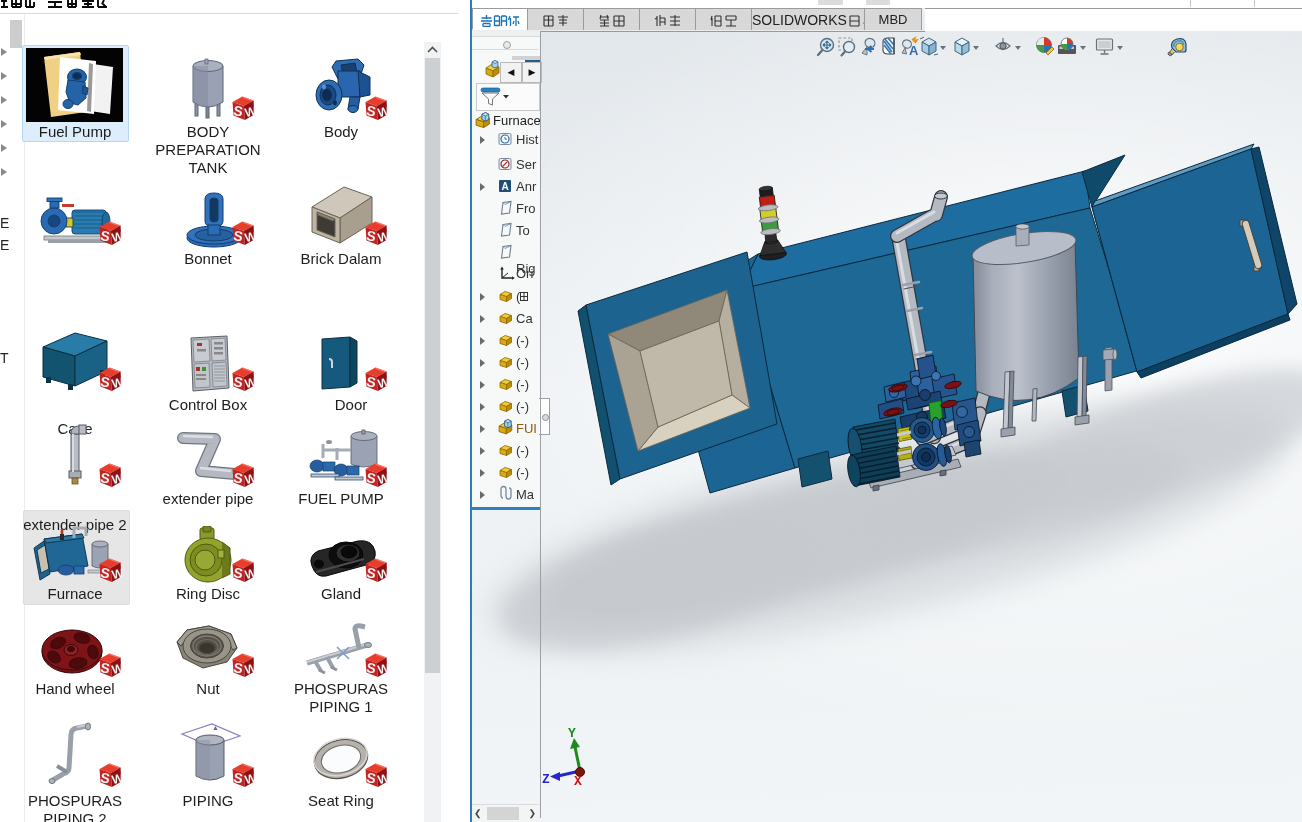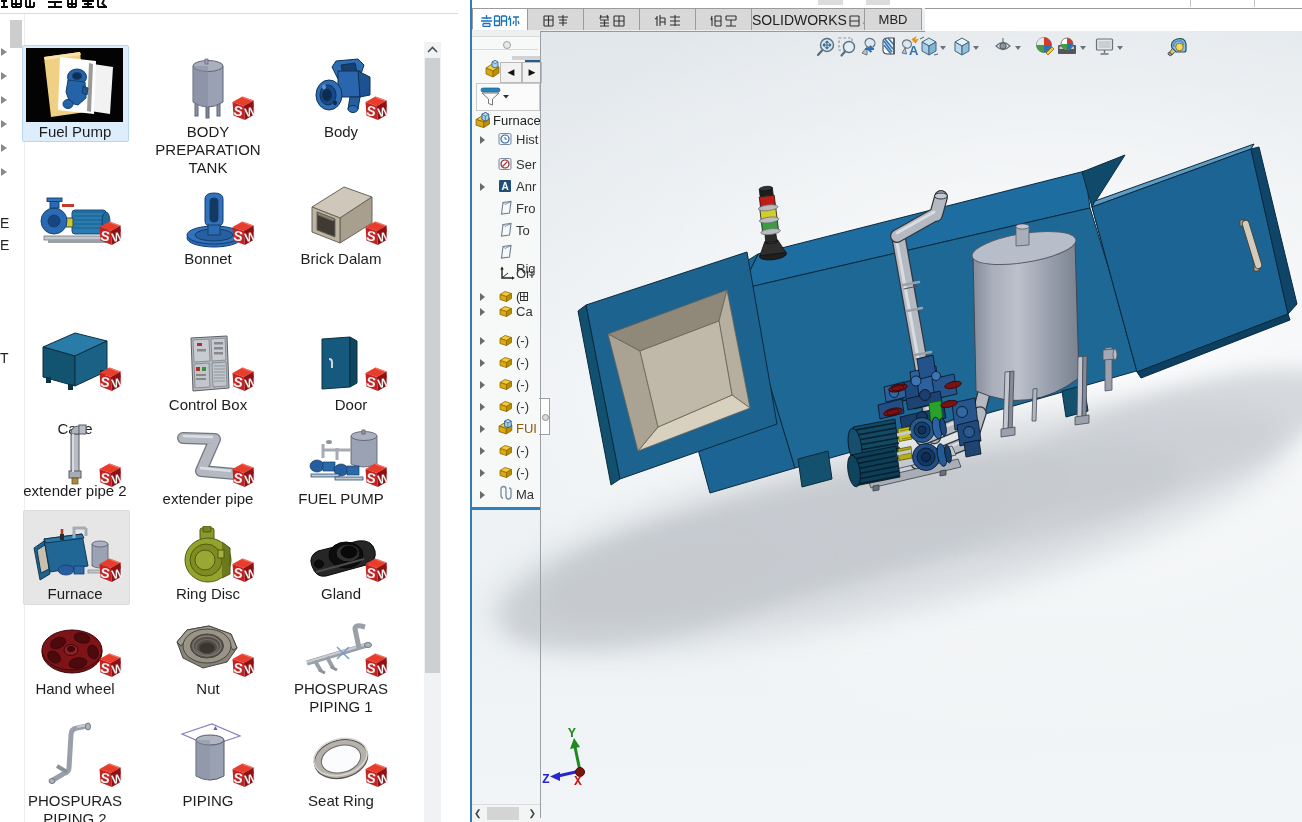--- a/index.html
+++ b/index.html
@@ -210,21 +210,21 @@
     <svg class="icon" style="left:58px;top:422px" width="36" height="66">
       <g stroke="#565b64" stroke-width="1">
       <path d="M13 12 L13 50 L21 50 L21 12 Z" fill="#b8bdc5"></path>
       <path d="M13 12 Q13 4 21 4 L27 4 L27 11 L21 11 Q21 12 21 12 Z" fill="#aeb3bb"></path>
       <rect x="21" y="3" width="7" height="9" fill="#b8bdc5"></rect>
       <rect x="11" y="49" width="12" height="7" fill="#a8adb5"></rect>
       </g>
       <rect x="14" y="56" width="6" height="6" fill="#a8893f" stroke="#6b5526" stroke-width=".8"></rect>
       <path d="M15 12 L15 50" stroke="#d8dce2" stroke-width="2"></path>
     </svg>
-    <div class="itemlbl" style="left:17px;top:482px">extender pipe 2</div>
+    <div class="itemlbl" style="left:17px;top:516px">extender pipe 2</div>
     <svg class="icon" style="left:173px;top:426px" width="74" height="60">
       <path d="M10 12 L42 13 L28 45 L62 48" stroke="#70757e" stroke-width="12" fill="none" stroke-linejoin="round" stroke-linecap="round"></path>
       <path d="M10 12 L42 13 L28 45 L62 48" stroke="#b4b9c1" stroke-width="9.5" fill="none" stroke-linejoin="round" stroke-linecap="round"></path>
       <path d="M10 10 L40 11 M27 42 L58 45" stroke="#dbdfe5" stroke-width="2.5" fill="none"></path>
     </svg>
     <div class="itemlbl" style="left:150px;top:490px">extender pipe</div>
     <svg class="icon" style="left:303px;top:428px" width="78" height="60">
       <g stroke="#565b64" stroke-width=".8">
       <rect x="52" y="24" width="2.5" height="18" fill="#9aa1b0"></rect>
           <rect x="68" y="24" width="2.5" height="18" fill="#9aa1b0"></rect>
@@ -768,21 +768,21 @@
         <div class="trow" style="top:255px">
             <i class="texp" style="top:7px"></i>
             <svg style="position:absolute;left:27px;top:3px" width="14" height="14">
               <use href="#ypart"></use>
             </svg>
             <span style="position:absolute;left:44px;top:3px">(<svg width="8" height="9">
                 <rect x="0.5" y="0.5" width="7" height="8" fill="none" stroke="#333"></rect>
                 <path d="M0.5,4.5 h7 M4,0.5 v8" stroke="#333"></path>
               </svg></span>
           </div>
-        <div class="trow" style="top:270px">
+        <div class="trow" style="top:277px">
             <i class="texp" style="top:7px"></i>
             <svg style="position:absolute;left:27px;top:3px" width="14" height="14">
               <use href="#ypart"></use>
             </svg>
             <span style="position:absolute;left:44px;top:3px">Ca</span>
           </div>
         <div class="trow" style="top:299px">
             <i class="texp" style="top:7px"></i>
             <svg style="position:absolute;left:27px;top:3px" width="14" height="14">
               <use href="#ypart"></use>

